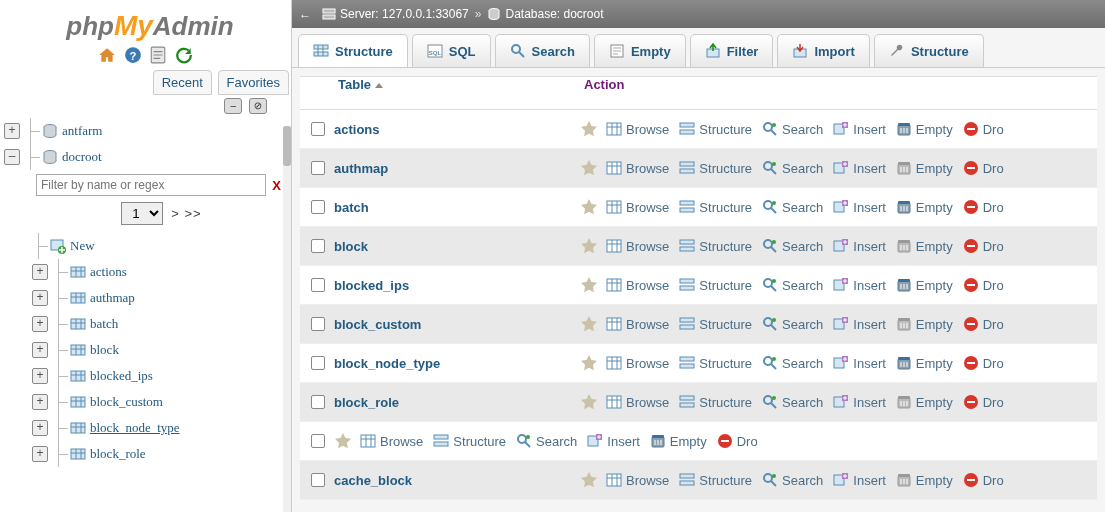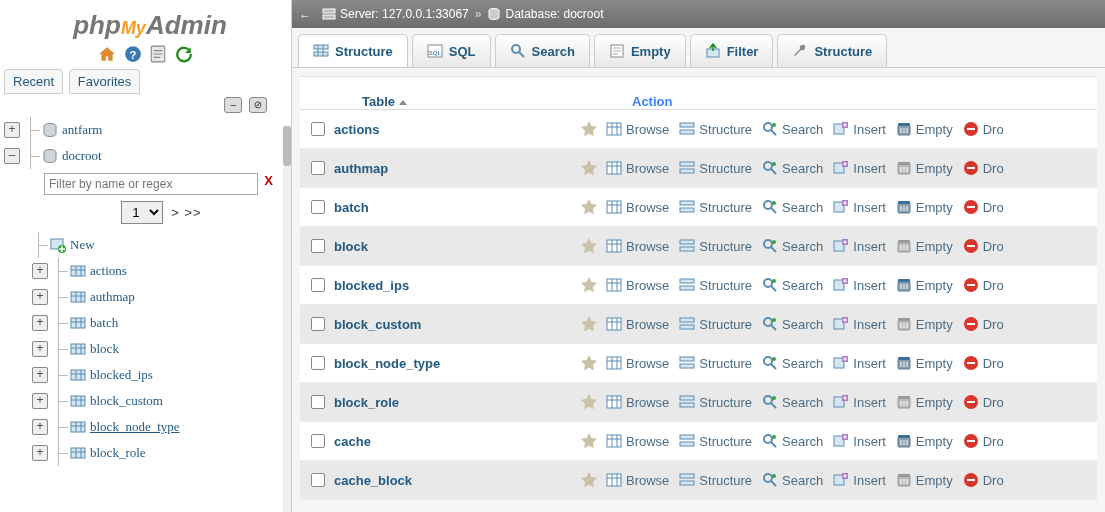--- a/index.html
+++ b/index.html
@@ -2,64 +2,64 @@
 <html><head>
 <meta charset="utf-8">
 <style>
 html,body{margin:0;padding:0;font-family:sans-serif;font-size:13px;color:#333;background:#fff;width:1105px;height:512px;overflow:hidden;}
 body{display:flex;}
 .left{width:291px;flex-shrink:0;border-right:1px solid #ccc;position:relative;}
 .right{flex:1;background:#f5f5f5;}
 
 .logo{padding:10px 0 2px;text-align:center;font-family:'Trebuchet MS',sans-serif;}
 .logo .php{color:#777;font-size:26px;font-weight:bold;font-style:italic;margin-left:9px;}
-.logo .my{color:#f89c1c;font-size:18px;font-weight:bold;font-style:italic;}
+.logo .my{color:#f89c1c;font-size:28px;font-weight:bold;font-style:italic;}
 .logo .admin{color:#777;font-size:26px;font-weight:bold;font-style:italic;}
 
 .logo-icons{text-align:center;padding:2px 0 4px;}
 .logo-icons span{display:inline-block;width:18px;height:18px;margin:0 2px;vertical-align:middle;}
 
-.sidetabs{padding:2px 0 0 4px;}
+.sidetabs{padding:2px 0 0 20px;text-align:right;}
 .sidetabs span{display:inline-block;border:1px solid #ccc;background:#f7f7f7;padding:4px 8px;border-radius:4px 4px 0 0;color:#235a81;margin-right:2px;cursor:pointer;}
 
 .minirow{text-align:right;padding:2px 24px 0 0;}
 .minirow span{display:inline-block;width:16px;height:14px;border:1px solid #888;border-radius:3px;background:#ddd;margin-left:3px;font-size:10px;line-height:14px;text-align:center;}
 
 .tree{padding:4px 0 0 4px;position:relative;}
 .tree-scroll{position:absolute;right:0;top:126px;bottom:0;width:8px;background:#f0f0f0;}
 .tree-thumb{position:absolute;right:0;top:0;width:8px;height:40px;background:#bbb;border-radius:3px;}
 .tree-row{display:flex;align-items:center;height:26px;}
 .plusminus{width:14px;height:14px;border:1px solid #888;border-radius:2px;background:#eee;text-align:center;line-height:12px;font-size:12px;color:#555;margin-right:4px;cursor:pointer;}
 .dot{width:14px;height:14px;margin-right:4px;position:relative;}
 .dot::before{content:"";position:absolute;left:6px;top:-6px;width:1px;height:26px;background:#bbb;}
 .dot::after{content:"";position:absolute;left:6px;top:7px;width:10px;height:1px;background:#bbb;}
 .dbic{width:16px;height:16px;margin-right:4px;}
 .tree-row .lab{color:#235a81;cursor:pointer;font-family:Liberation Serif, serif;}
 .subtree{padding-left:28px;}
 
-.filterrow{display:flex;align-items:flex-start;margin:4px 12px;}
+.filterrow{display:flex;align-items:center;margin:4px 4px;}
 .filterrow input{flex:1;border:1px solid #aaa;padding:3px 4px;font-size:12px;background:#fff;}
 .filterrow .x{color:#b00;font-weight:bold;padding:0 6px;cursor:pointer;}
 
 .pagesel{display:flex;align-items:center;justify-content:center;margin:6px 0 8px;}
 .pagesel select{border:1px solid #888;padding:2px 6px;}
 .pagesel .nx{margin-left:8px;color:#444;letter-spacing:1px;cursor:pointer;}
 
 .crumbbar{background:#888;background:linear-gradient(#8a8a8a,#6d6d6d);height:28px;display:flex;align-items:center;color:#fff;font-size:12px;padding:0 6px;}
 .crumbbar .back{width:14px;height:14px;text-align:center;margin-right:10px;color:#fff;}
 .crumbbar .sep{margin:0 6px;color:#ddd;}
 .crumbbar .ic{display:inline-block;width:14px;height:14px;margin-right:4px;vertical-align:middle;}
 
 .toptabs{display:flex;background:#f5f5f5;border-bottom:1px solid #ccc;padding:6px 6px 0 6px;gap:4px;}
 .toptab{display:flex;align-items:center;gap:6px;padding:8px 14px;border:1px solid #ccc;border-bottom:none;border-radius:5px 5px 0 0;background:linear-gradient(#fff,#e8e8e8);color:#235a81;font-weight:bold;cursor:pointer;}
 .toptab.active{background:#fff;}
 .toptab .ic{width:16px;height:16px;display:inline-block;}
 
 .main{background:#fff;margin:8px;border-top:1px solid #ddd;}
-.thead{display:flex;align-items:flex-end;height:32px;font-weight:bold;border-bottom:1px solid #ddd;gap:24px;}
+.thead{display:flex;align-items:flex-start;height:32px;font-weight:bold;border-bottom:1px solid #ddd;}
 .thead .c-chk{width:34px;}
 .thead .c-tbl{width:246px;padding-left:4px;color:#235a81;}
 .thead .c-act{flex:1;}
 .trow{display:flex;align-items:center;height:38px;border-bottom:1px solid #eee;}
 .trow.odd{background:#fff;}
 .trow.even{background:#e9e9e9;}
 .c-chk{width:34px;display:flex;align-items:center;justify-content:center;}
 .c-tbl{width:246px;color:#235a81;font-weight:bold;}
 .trow .c-tbl span{cursor:pointer;}
 .c-act{flex:1;display:flex;align-items:center;}
@@ -313,35 +313,44 @@
           <svg viewBox="0 0 16 16">
             <rect x="2" y="6" width="12" height="8" fill="#d5e6f2" stroke="#5a8db3"></rect>
             <path d="M8 1v7M5 5l3-4 3 4" fill="none" stroke="#1a8a1a" stroke-width="1.5"></path>
           </svg>
         </span>
         <span>Filter</span>
       </div>
     <div class="toptab">
         <span class="ic">
           <svg viewBox="0 0 16 16">
+            <rect x="2" y="6" width="12" height="8" fill="#d5e6f2" stroke="#5a8db3"></rect>
+            <path d="M8 8V1M5 4l3 4 3-4" fill="none" stroke="#c0392b" stroke-width="1.5"></path>
+          </svg>
+        </span>
+        <span>Import</span>
+      </div>
+    <div class="toptab">
+        <span class="ic">
+          <svg viewBox="0 0 16 16">
             <path d="M13 3a3 3 0 0 1-4 4L3 13l-1-1 6-6a3 3 0 0 1 4-4z" fill="#8a8a8a"></path>
           </svg>
         </span>
         <span>Structure</span>
       </div>
   </div>
 
   <div class="main">
     <div class="thead">
       <div class="c-chk"></div>
       <div class="c-tbl"><span>Table</span><span class="sort-ic"><svg viewBox="0 0 12 12">
               <path d="M2 8l4-5 4 5z" fill="#888"></path>
             </svg></span></div>
       <div class="c-act">
-          <span style="color:#3b82f6">Action</span>
+          <span style="color:#701a75">Action</span>
         </div>
     </div>
     <div id="table-rows">
         <div class="trow odd">
           <div class="c-chk">
             <input type="checkbox" class="chk" style="">
           </div>
           <div class="c-tbl"><span>actions</span></div>
           <div class="c-act">
             <span class="star">
@@ -895,21 +904,20 @@
                 </svg>
               </span>
               <span>Dro</span>
             </span>
           </div>
         </div>
         <div class="trow odd">
           <div class="c-chk">
             <input type="checkbox" class="chk" style="">
           </div>
-          <div class="c-tbl"><span>cache</span></div>
           <div class="c-act">
             <span class="star">
               <svg viewBox="0 0 18 18">
                 <path d="M9 1l2.5 5 5.5.8-4 3.9.9 5.5L9 13.7 4.1 16.2l.9-5.5-4-3.9L6.5 6z" fill="#c9c2a6"></path>
               </svg>
             </span>
             <span class="act">
               <span class="ic">
                 <svg viewBox="0 0 16 16">
                   <rect x="1" y="2" width="14" height="12" fill="#fff" stroke="#5a8db3"></rect>

